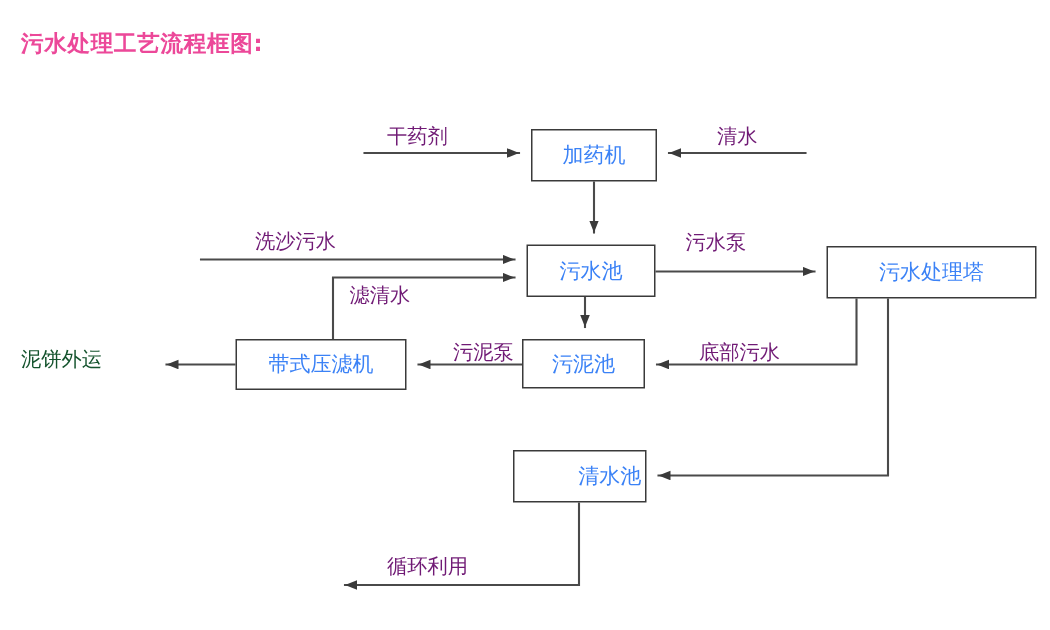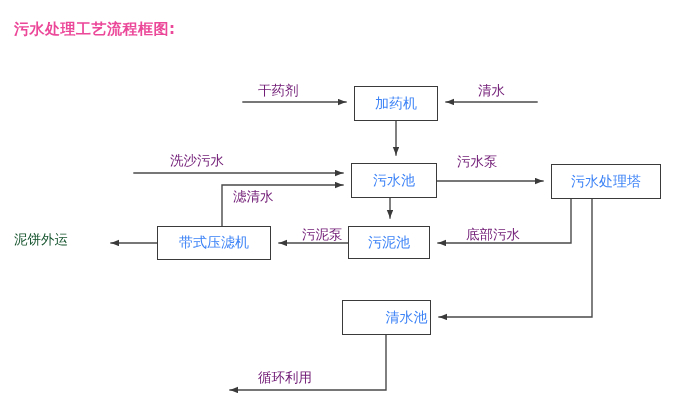--- a/index.html
+++ b/index.html
@@ -114,21 +114,21 @@
   </svg>
 
   <div class="node-box" style="left:354px; top:86px; width:84px; height:35px;">
     <span>加药机</span>
   </div>
 
   <div class="node-box" style="left:351px; top:163px; width:86px; height:35px;">
     <span>污水池</span>
   </div>
 
-  <div class="node-box" style="left:551px; top:164px; width:110px; height:35px;">
+  <div class="node-box" style="left:551px; top:164px; width:140px; height:35px;">
     <span>污水处理塔</span>
   </div>
 
   <div class="node-box" style="left:348px; top:226px; width:82px; height:33px;">
     <span>污泥池</span>
   </div>
 
   <div class="node-box" style="left:157px; top:226px; width:114px; height:34px;">
     <span>带式压滤机</span>
   </div>

